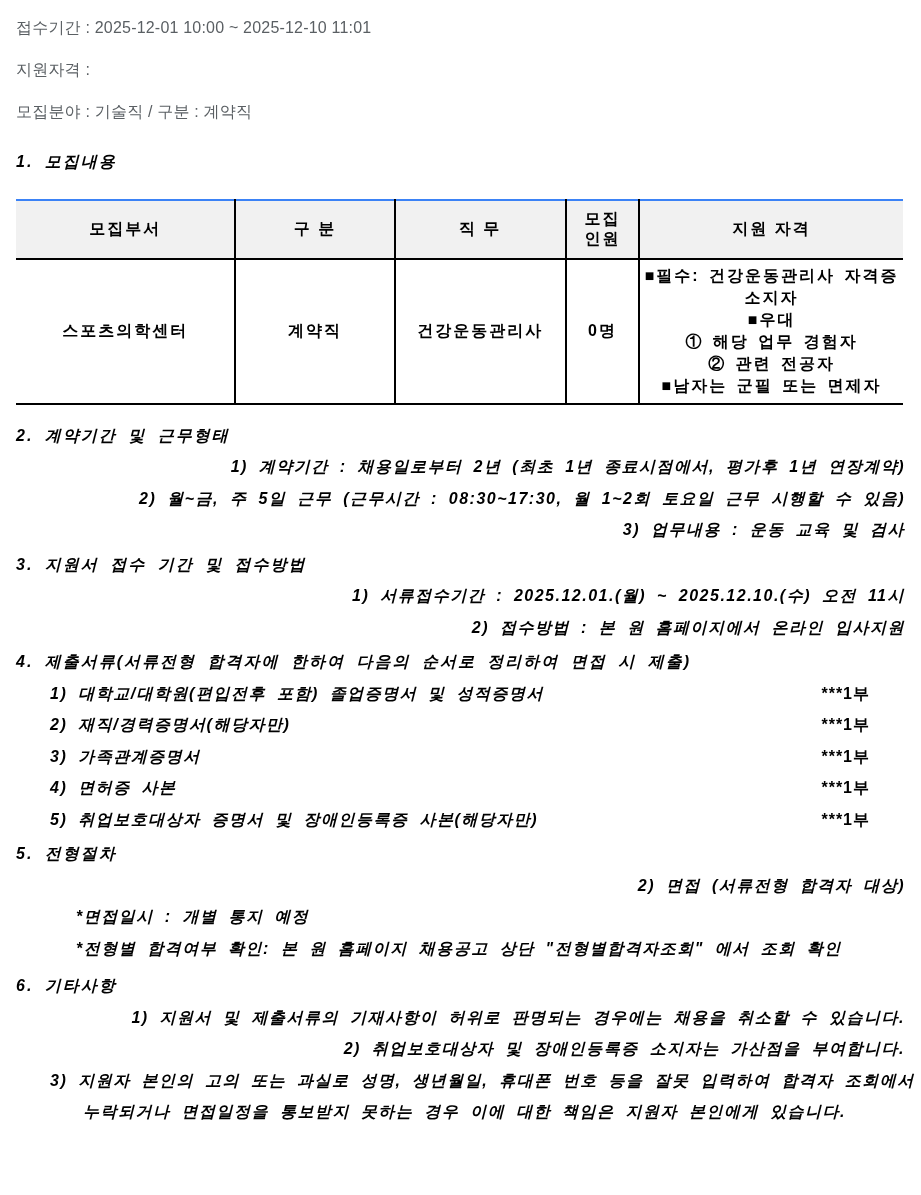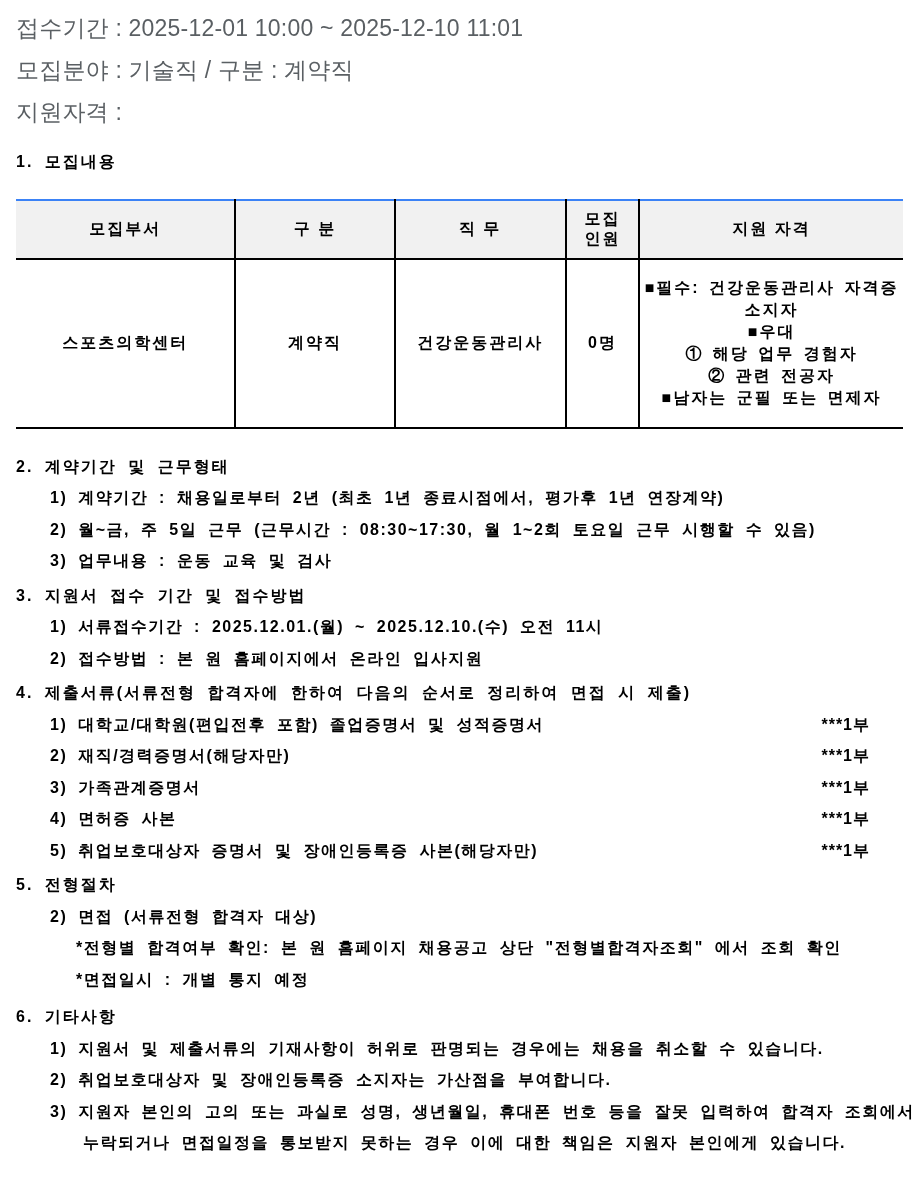--- a/index.html
+++ b/index.html
@@ -13,43 +13,44 @@
     overflow: hidden;
     font-family: "Liberation Sans", sans-serif;
     color: #000000;
   }
   .page {
     padding: 16px 16px 0 16px;
   }
 
   
   .meta-line {
-    font-size: 23px;
+    font-size: 16px;
     line-height: 24px;
     color: #5a5f63;
     letter-spacing: 0.2px;
     margin-bottom: 18px;
     font-weight: normal;
   }
 
   
   .doc-line {
     font-weight: bold;
     font-size: 16px;
     letter-spacing: 1.5px;
     word-spacing: 5px;
     line-height: 31.5px;
     white-space: nowrap;
+    font-style: italic;
   }
   .sec-title {
     letter-spacing: 2px;
   }
   .sec1-title { margin-top: 22px; }
 
-  .indent1 { padding-left: 34px; }
+  .indent1 { padding-left: 34px; text-align: right; }
   .indent2 { padding-left: 60px; }
   .indent2b { padding-left: 67px; }
 
   
   table.recruit {
     border-collapse: collapse;
     table-layout: fixed;
     width: 887px;
     margin-top: 21px;
     border-top: 2px solid #3b82f6;
@@ -71,38 +72,38 @@
   table.recruit td + td {
     border-left: 2px solid #000;
   }
   table.recruit td {
     height: 143px;
     vertical-align: middle;
     text-align: center;
     font-size: 16px;
     font-weight: bold;
     letter-spacing: 2px;
-    padding: 12px 2px;
+    padding: 0 2px;
   }
   td.qual-cell {
     text-align: left;
     font-size: 15px;
     line-height: 22px;
     letter-spacing: 1px;
     word-spacing: 3px;
     padding: 4px 2px 4px 6px;
   }
   .col-dept { width: 218px; }
   .col-type { width: 158px; }
   .col-job  { width: 170px; }
   .col-cnt  { width: 73px; }
   .col-qual { width: 262px; }
 
   .section { margin-top: 3px; }
-  .sec2 { margin-top: 22px; }
+  .sec2 { margin-top: 15px; }
   .sec5 { }
   .sec6 { margin-top: 6px; }
 
   
   .doc-row {
     display: flex;
     justify-content: space-between;
     align-items: baseline;
   }
   .copies {
@@ -111,22 +112,22 @@
     font-size: 16px;
     letter-spacing: 1px;
   }
 </style>
 </head>
 <body>
 
 <div class="page">
 
   <div class="meta-line">접수기간 : 2025-12-01 10:00 ~ 2025-12-10 11:01</div>
+  <div class="meta-line">지원자격 :</div>
   <div class="meta-line">모집분야 : 기술직 / 구분 : 계약직</div>
-  <div class="meta-line">지원자격 :</div>
 
   <div class="doc-line sec-title sec1-title">1. 모집내용</div>
 
   <table class="recruit">
     <colgroup>
       <col class="col-dept">
         <col class="col-type">
         <col class="col-job">
         <col class="col-cnt">
         <col class="col-qual">
@@ -190,22 +191,22 @@
     </div>
     <div class="doc-row">
       <div class="doc-line indent1">5) 취업보호대상자 증명서 및 장애인등록증 사본(해당자만)</div>
       <div class="copies">***1부</div>
     </div>
   </div>
 
   <div class="section sec5">
     <div class="doc-line sec-title">5. 전형절차</div>
     <div class="doc-line indent1">2) 면접 (서류전형 합격자 대상)</div>
+    <div class="doc-line indent2">*면접일시 : 개별 통지 예정</div>
     <div class="doc-line indent2">*전형별 합격여부 확인: 본 원 홈페이지 채용공고 상단 "전형별합격자조회" 에서 조회 확인</div>
-    <div class="doc-line indent2">*면접일시 : 개별 통지 예정</div>
   </div>
 
   <div class="section sec6">
     <div class="doc-line sec-title">6. 기타사항</div>
     <div class="doc-line indent1">1) 지원서 및 제출서류의 기재사항이 허위로 판명되는 경우에는 채용을 취소할 수 있습니다.</div>
     <div class="doc-line indent1">2) 취업보호대상자 및 장애인등록증 소지자는 가산점을 부여합니다.</div>
     <div class="doc-line indent1">3) 지원자 본인의 고의 또는 과실로 성명, 생년월일, 휴대폰 번호 등을 잘못 입력하여 합격자 조회에서</div>
     <div class="doc-line indent2b">누락되거나 면접일정을 통보받지 못하는 경우 이에 대한 책임은 지원자 본인에게 있습니다.</div>
   </div>
 

